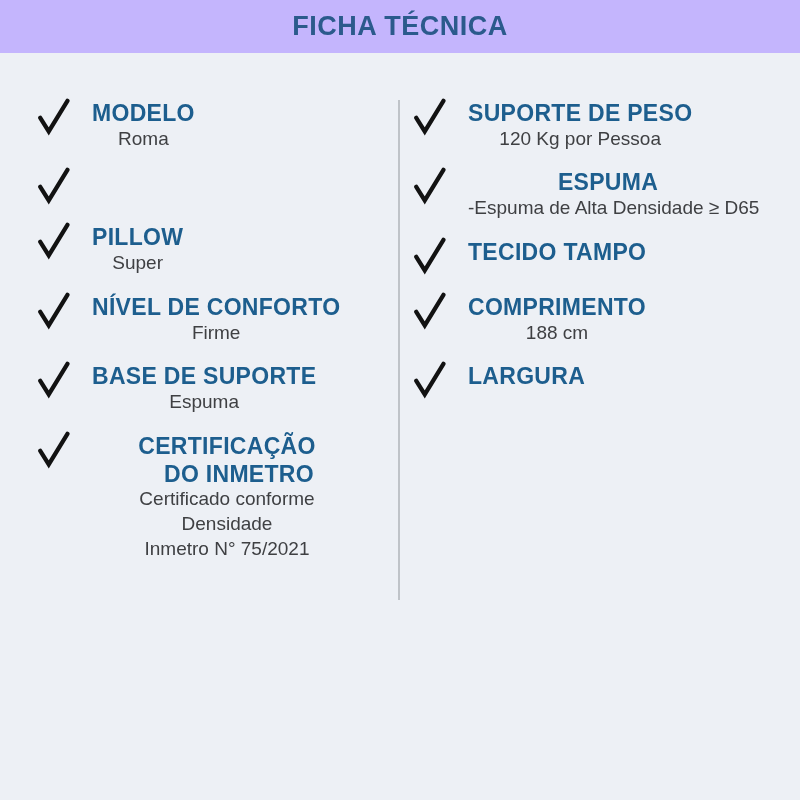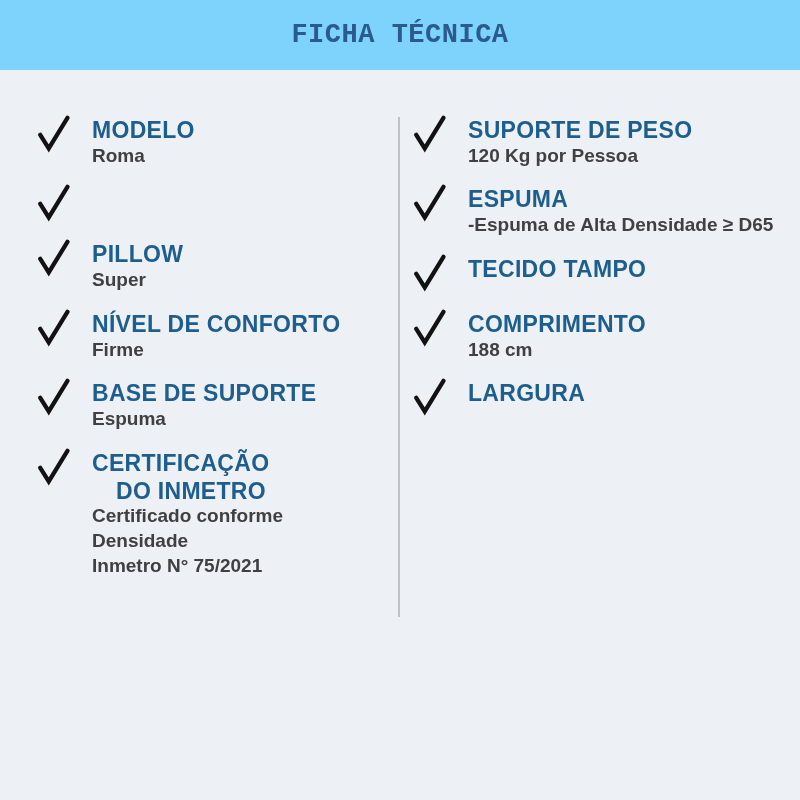--- a/index.html
+++ b/index.html
@@ -7,38 +7,38 @@
     padding: 0;
   }
   body {
     width: 800px;
     height: 800px;
     background: #edf0f5;
     font-family: "Liberation Sans", sans-serif;
     overflow: hidden;
   }
   .header {
-    height: 70px;
-    background: #7dd3fc;
+    height: 53px;
+    background: #c4b5fd;
     display: flex;
     align-items: center;
     justify-content: center;
-    font-family: Liberation Mono, monospace;
   }
   .header-title {
     color: #2b5a8c;
     font-size: 27px;
     font-weight: bold;
     letter-spacing: 0.5px;
   }
   .content {
     position: relative;
     display: flex;
     padding-top: 48px;
     box-sizing: border-box;
+    text-align: center;
   }
   .divider {
     position: absolute;
     left: 398px;
     top: 47px;
     width: 2px;
     height: 500px;
     background: #bfc3c8;
   }
   .col-left {
@@ -80,21 +80,20 @@
     max-width: 280px;
   }
   .heading.second {
     margin-top: 2px;
     margin-left: 24px;
   }
   .line {
     color: #3f4043;
     font-size: 19px;
     line-height: 1.3;
-    font-weight: bold;
   }
   .item-text .line:first-of-type {
     margin-top: 4px;
   }
 </style>
 </head>
 <body>
 
 <div class="header">
   <div class="header-title">FICHA TÉCNICA</div>

